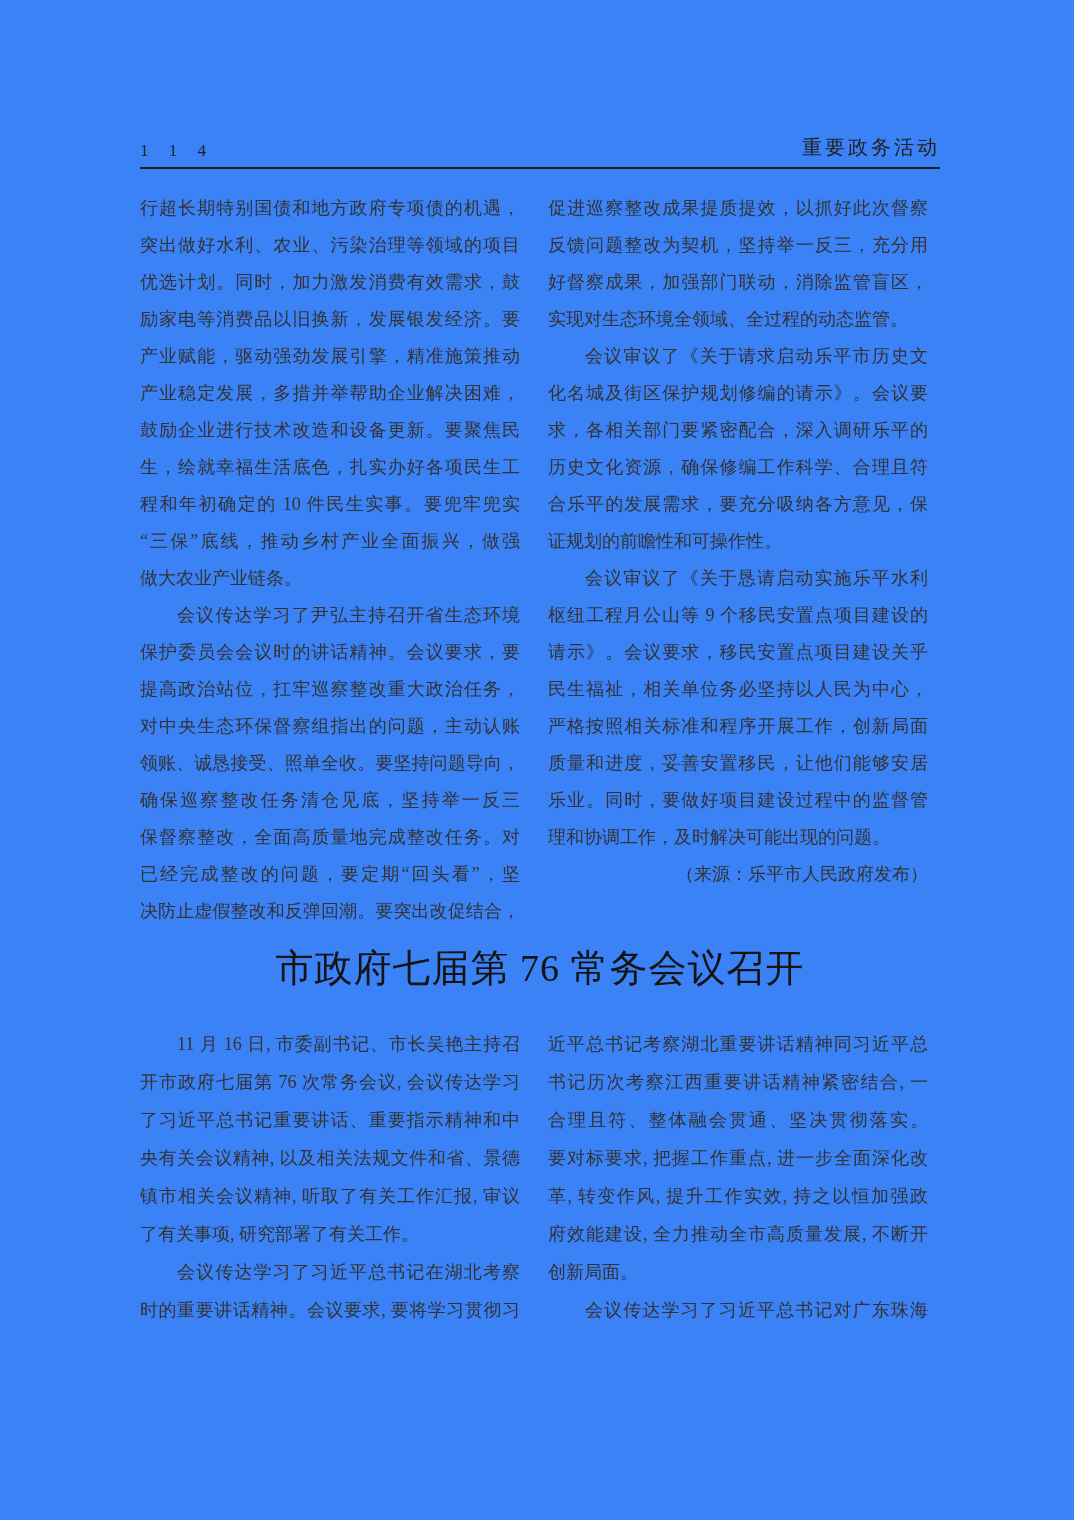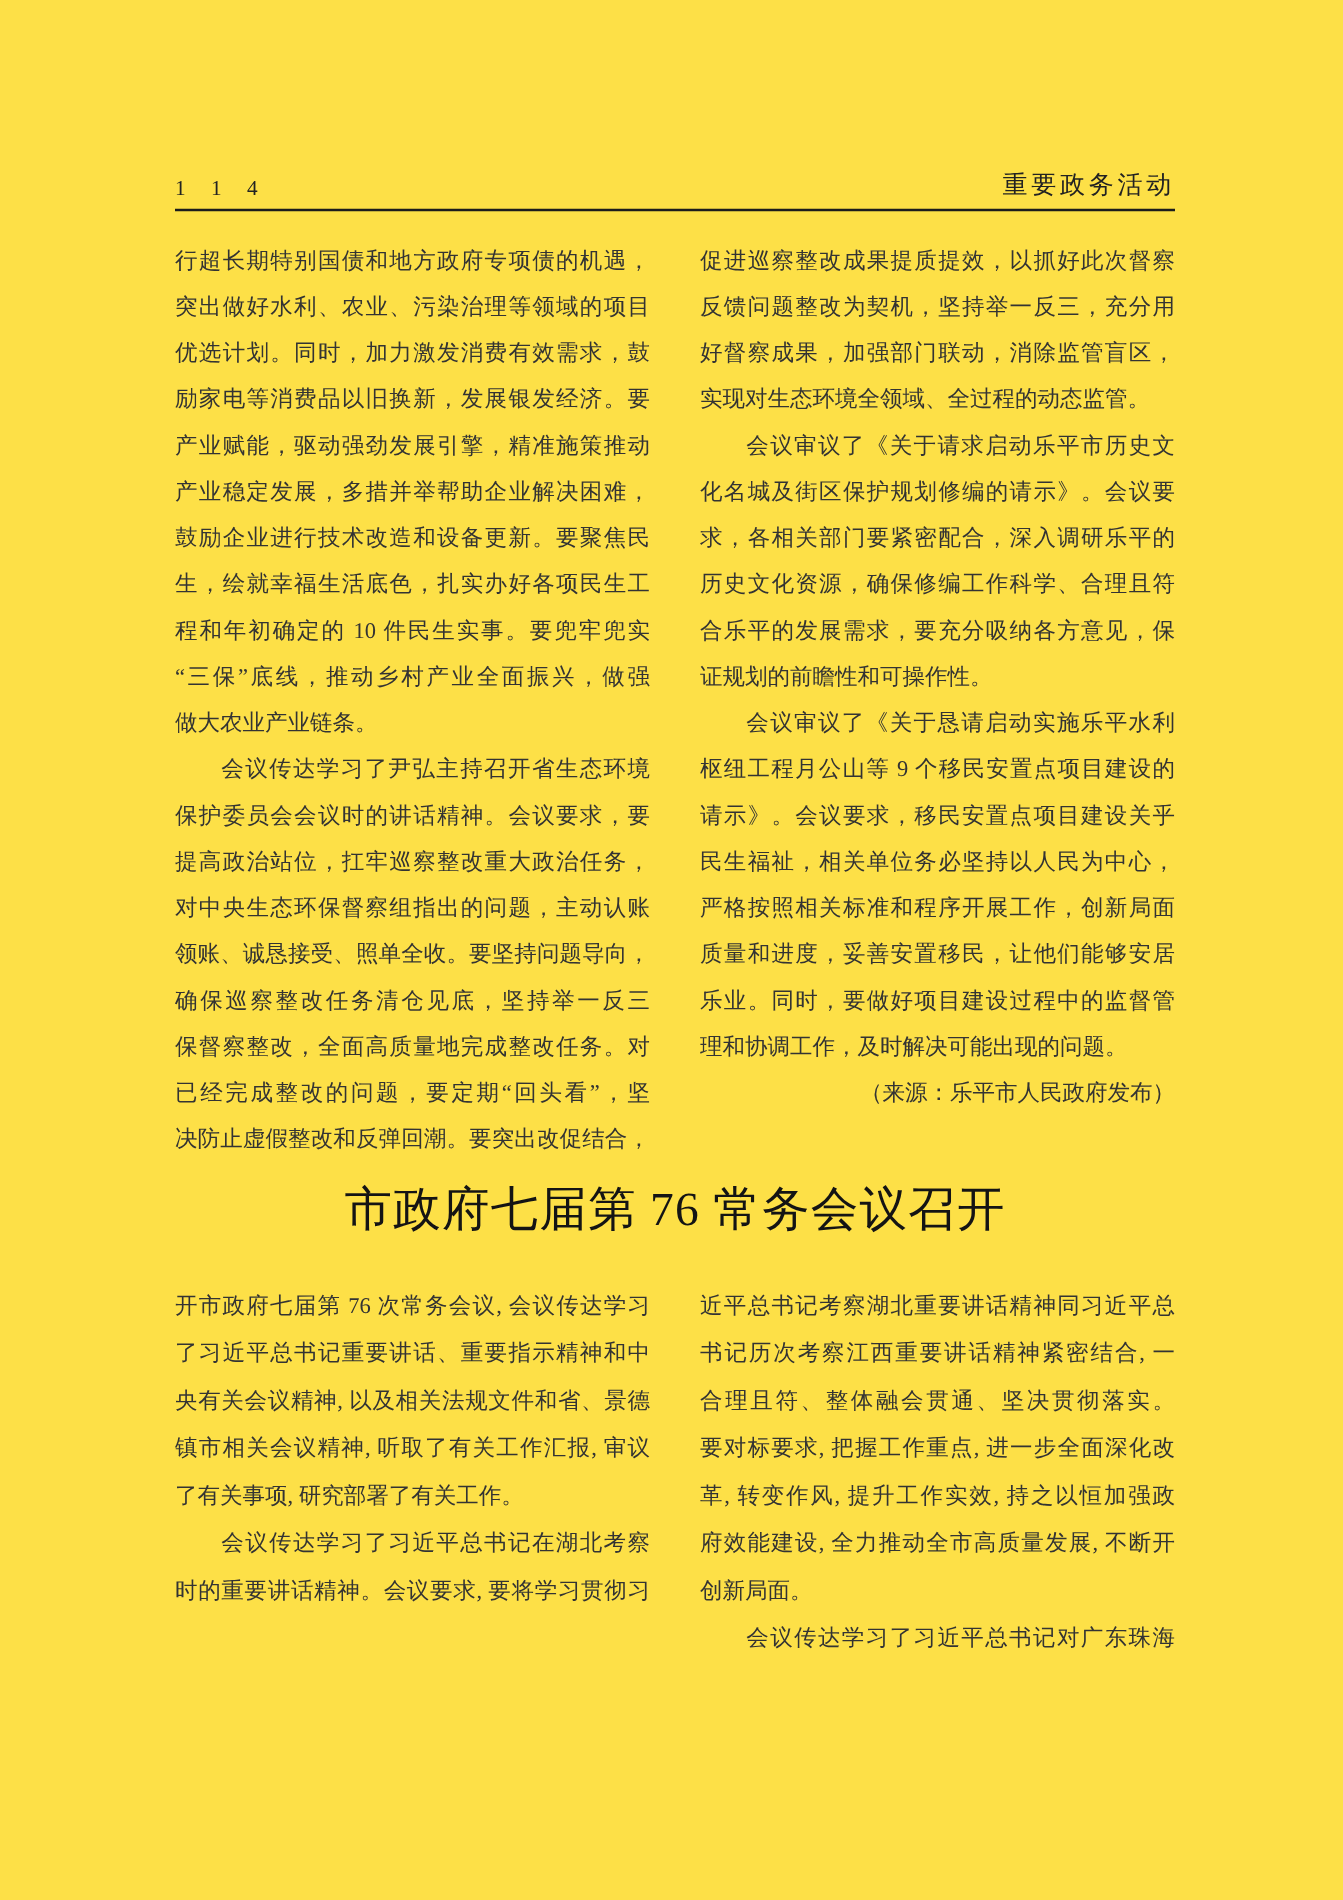--- a/index.html
+++ b/index.html
@@ -1,20 +1,20 @@
 <!DOCTYPE html>
 <html><head>
 <meta charset="utf-8">
 <style>
   html, body { margin: 0; padding: 0; background: #e8e8e8; }
   .page {
     position: relative;
     width: 1074px;
     height: 1520px;
-    background: #fde047;
+    background: #3b82f6;
     margin: 0 auto;
     font-family: "Liberation Serif", serif;
     overflow: hidden;
   }
   .header {
     position: absolute;
     left: 140px;
     top: 134px;
     width: 800px;
     display: flex;
@@ -31,21 +31,21 @@
   .header-title {
     font-size: 20px;
     color: #222;
     letter-spacing: 3px;
   }
   .cols {
     position: absolute;
     left: 140px;
     width: 800px;
     display: flex;
-    column-gap: 40px;
+    column-gap: 28px;
   }
   .col { width: 380px; }
   .upper-cols { top: 190px; }
   .lower-cols { top: 1025px; }
   .line {
     font-size: 18px;
     color: #333333;
     text-align: justify;
     text-align-last: justify;
     overflow: hidden;
@@ -122,20 +122,21 @@
         <div class="line">乐业。同时，要做好项目建设过程中的监督管</div>
         <div class="line e">理和协调工作，及时解决可能出现的问题。</div>
         <div class="line r">（来源：乐平市人民政府发布）</div>
       </div>
   </div>
 
   <div class="article-title">市政府七届第 76 常务会议召开</div>
 
   <div class="cols lower-cols">
     <div class="col">
+        <div class="line p">11 月 16 日, 市委副书记、市长吴艳主持召</div>
         <div class="line">开市政府七届第 76 次常务会议, 会议传达学习</div>
         <div class="line">了习近平总书记重要讲话、重要指示精神和中</div>
         <div class="line">央有关会议精神, 以及相关法规文件和省、景德</div>
         <div class="line">镇市相关会议精神, 听取了有关工作汇报, 审议</div>
         <div class="line e">了有关事项, 研究部署了有关工作。</div>
         <div class="line p">会议传达学习了习近平总书记在湖北考察</div>
         <div class="line">时的重要讲话精神。会议要求, 要将学习贯彻习</div>
       </div>
     <div class="col">
         <div class="line">近平总书记考察湖北重要讲话精神同习近平总</div>

